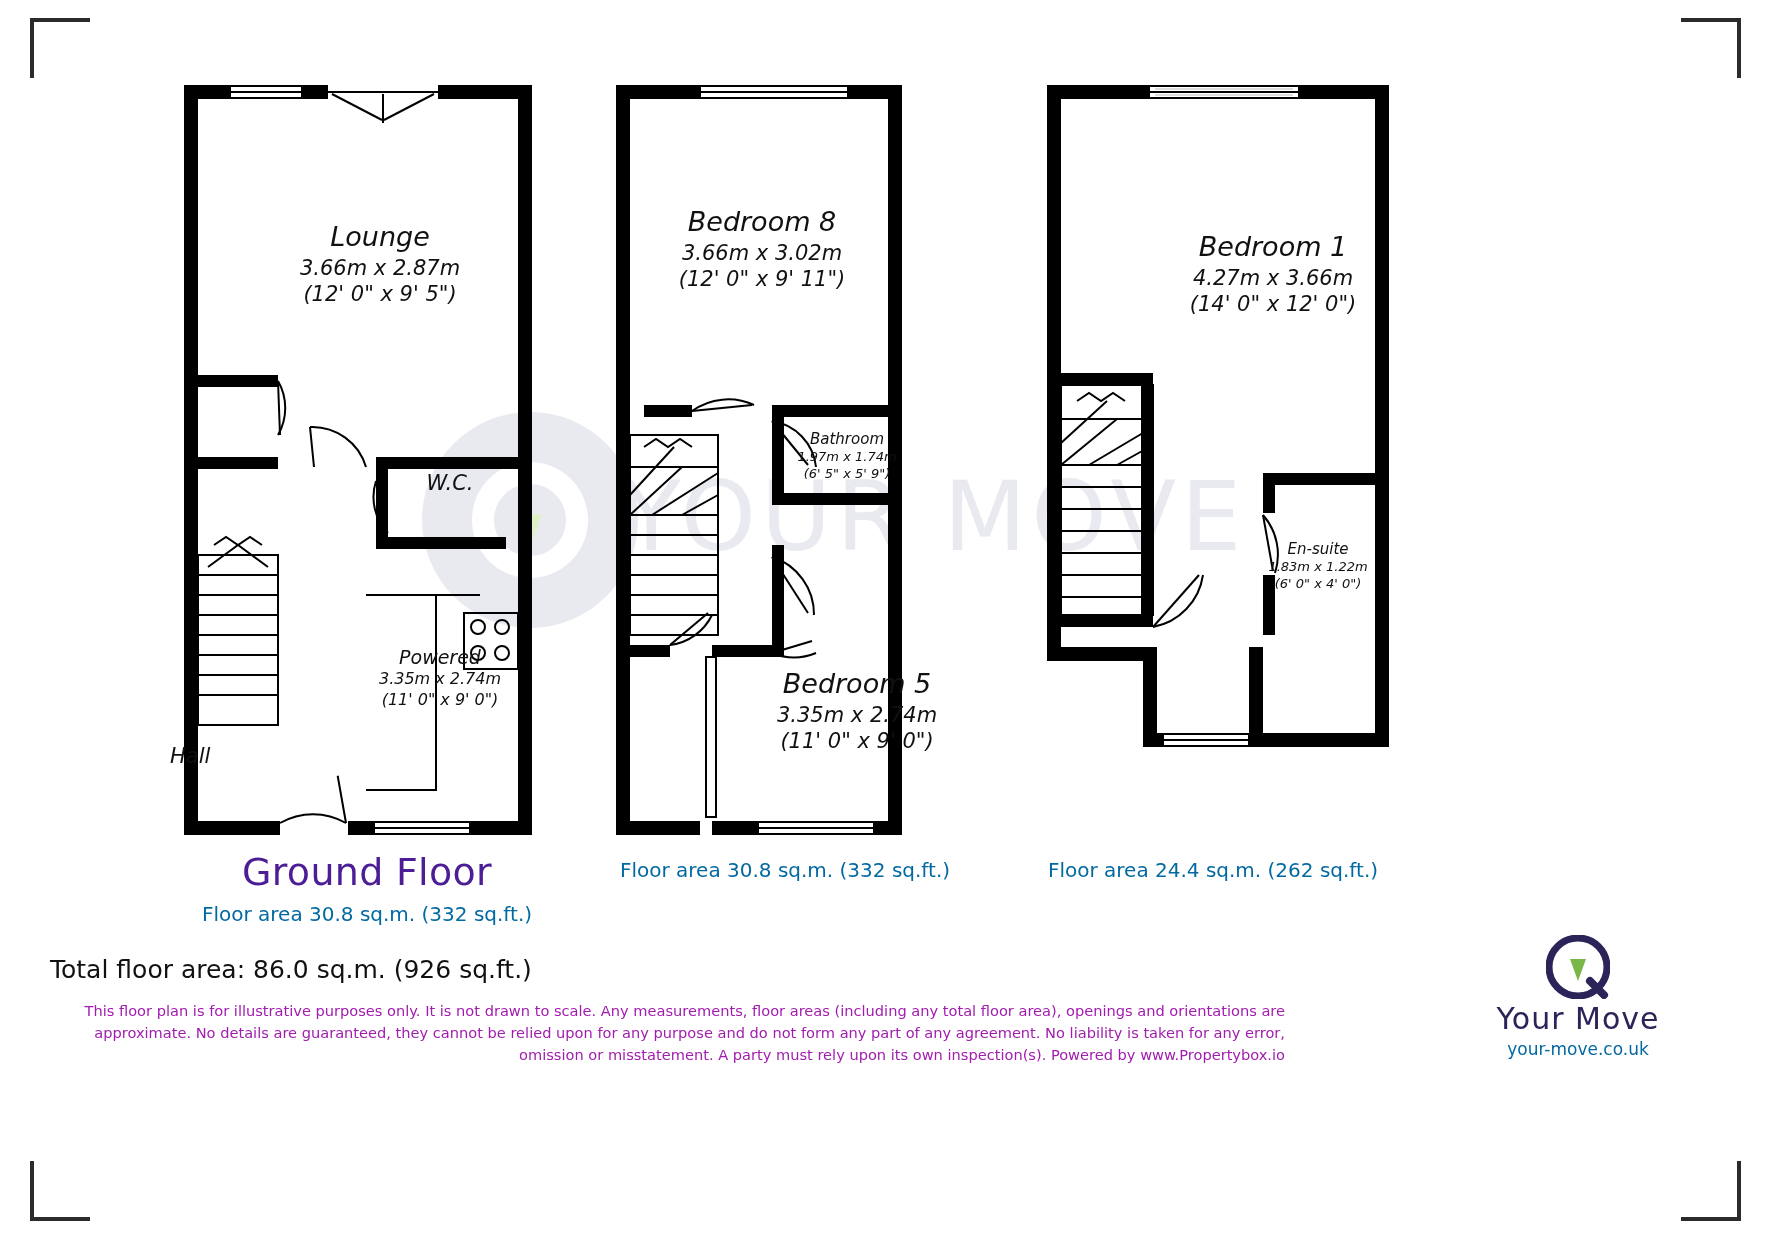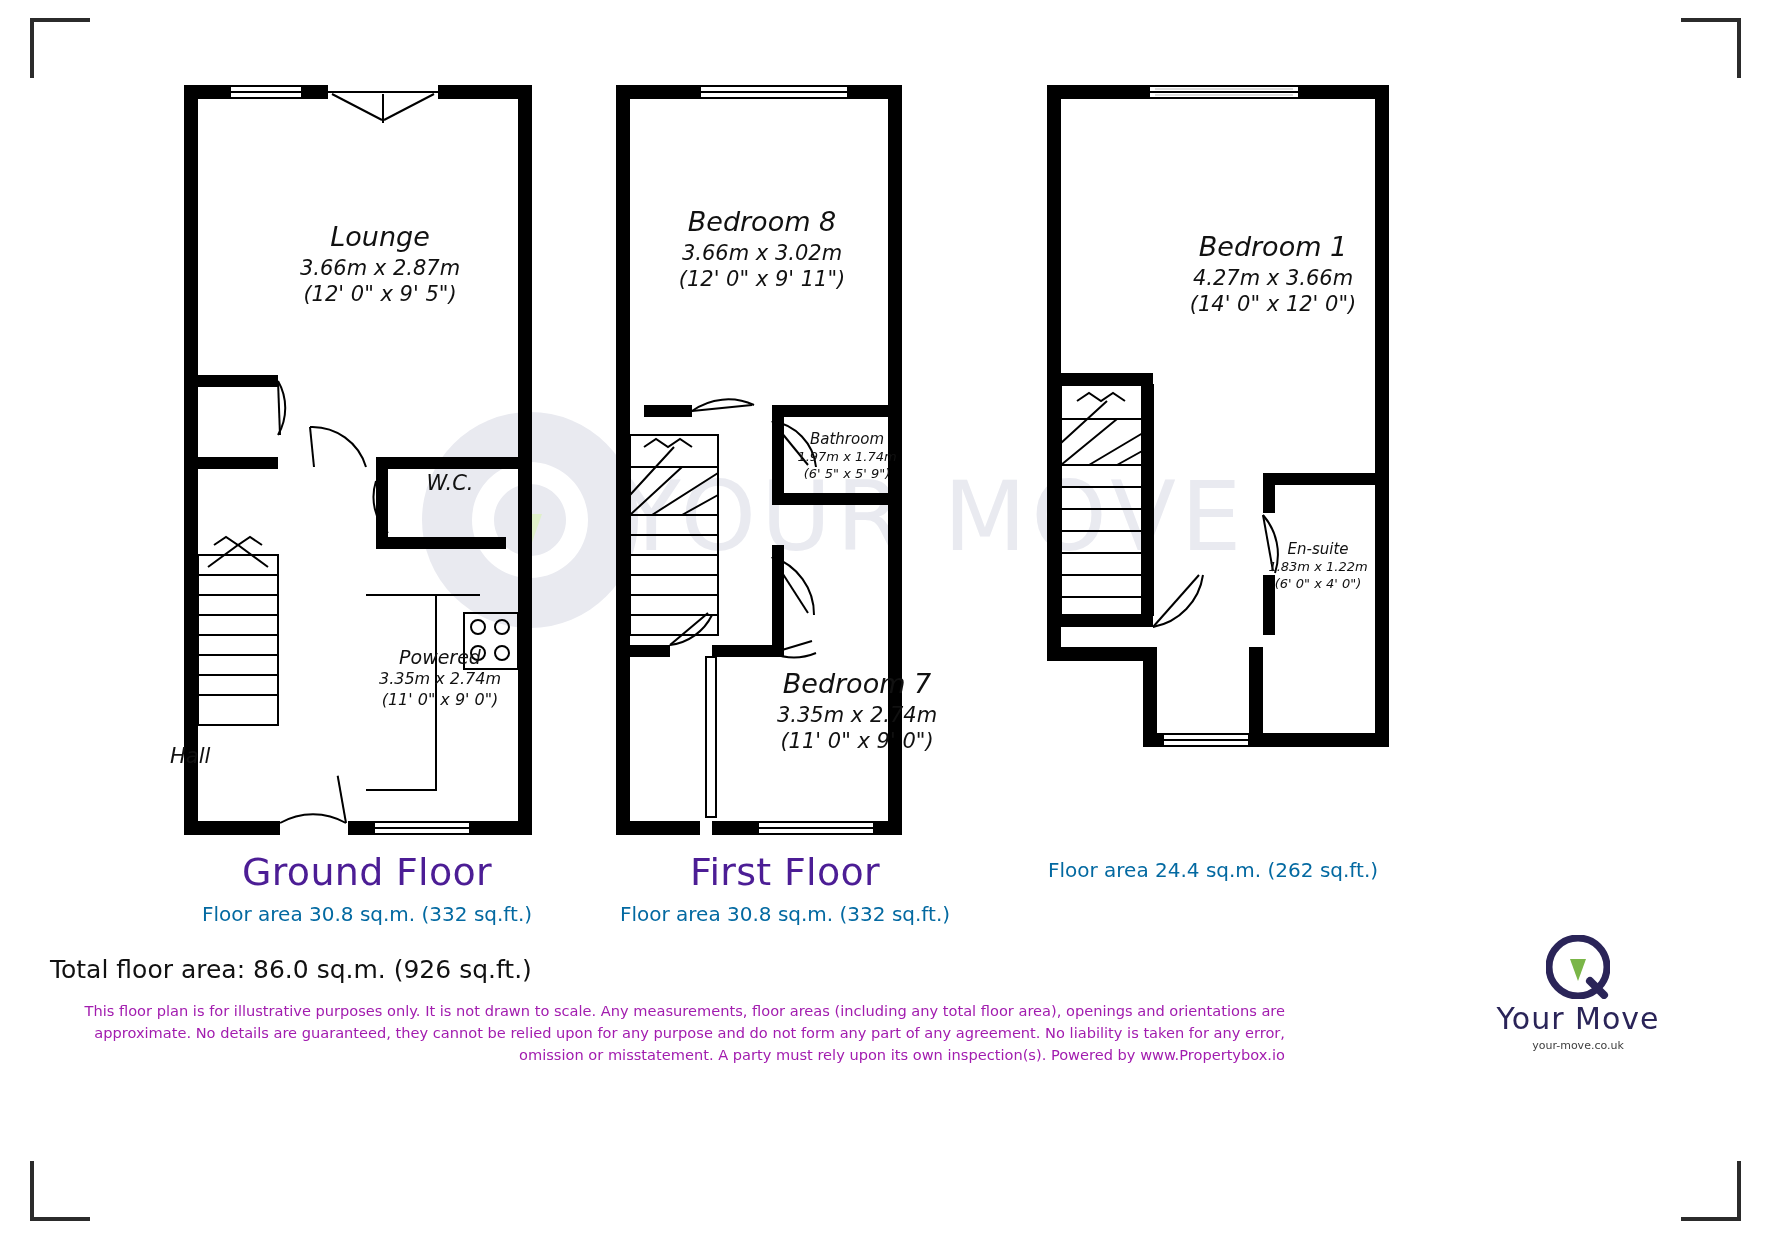--- a/index.html
+++ b/index.html
@@ -125,22 +125,22 @@
   }
   .logo-mark { display: block; margin: 0 auto; }
   .logo-name {
     font-size: 30px;
     letter-spacing: 1px;
     color: #2a2458;
     margin-top: 2px;
     font-family: "DejaVu Sans", sans-serif;
   }
   .logo-url {
-    font-size: 11px;
-    color: #404040;
+    font-size: 17px;
+    color: #0369a1;
     margin-top: 3px;
   }
 </style>
 </head>
 <body>
 
 <div class="crop tl"></div>
 <div class="crop tr"></div>
 <div class="crop bl"></div>
 <div class="crop br"></div>
@@ -338,21 +338,21 @@
     <span class="dim2">(12' 0" x 9' 11")</span>
   </div>
 
   <div class="room r-sm" style="left:160px; top:355px; width:150px;">
     <span class="name">Bathroom</span>
     <span class="dim">1.97m x 1.74m</span>
     <span class="dim2">(6' 5" x 5' 9")</span>
   </div>
 
   <div class="room r-lg" style="left:105px; top:592px; width:280px;">
-    <span class="name">Bedroom 7</span>
+    <span class="name">Bedroom 5</span>
     <span class="dim">3.35m x 2.74m</span>
     <span class="dim2">(11' 0" x 9' 0")</span>
   </div>
 </div>
 
 <div class="plan" id="plan-second">
   <svg class="plan-svg" width="400" height="770" viewBox="0 0 400 770" xmlns="http://www.w3.org/2000/svg">
     <g>
 
       <rect x="4" y="10" width="14" height="576" fill="#000"></rect>
@@ -425,21 +425,20 @@
     <span class="dim">1.83m x 1.22m</span>
     <span class="dim2">(6' 0" x 4' 0")</span>
   </div>
 </div>
 
 <div class="plan-caption" id="cap-ground">
   <div class="plan-title">Ground Floor</div>
   <div class="plan-area">Floor area 30.8 sq.m. (332 sq.ft.)</div>
 </div>
 <div class="plan-caption" id="cap-first">
-  <div class="plan-title">First Floor</div>
   <div class="plan-area">Floor area 30.8 sq.m. (332 sq.ft.)</div>
 </div>
 <div class="plan-caption" id="cap-second">
   <div class="plan-area">Floor area 24.4 sq.m. (262 sq.ft.)</div>
 </div>
 
 <div class="total-area">Total floor area: 86.0 sq.m. (926 sq.ft.)</div>
 <div class="disclaimer">This floor plan is for illustrative purposes only. It is not drawn to scale. Any measurements, floor areas (including any total floor area), openings and orientations are approximate. No details are guaranteed, they cannot be relied upon for any purpose and do not form any part of any agreement. No liability is taken for any error, omission or misstatement. A party must rely upon its own inspection(s). Powered by www.Propertybox.io</div>
 
 <div class="logo">

